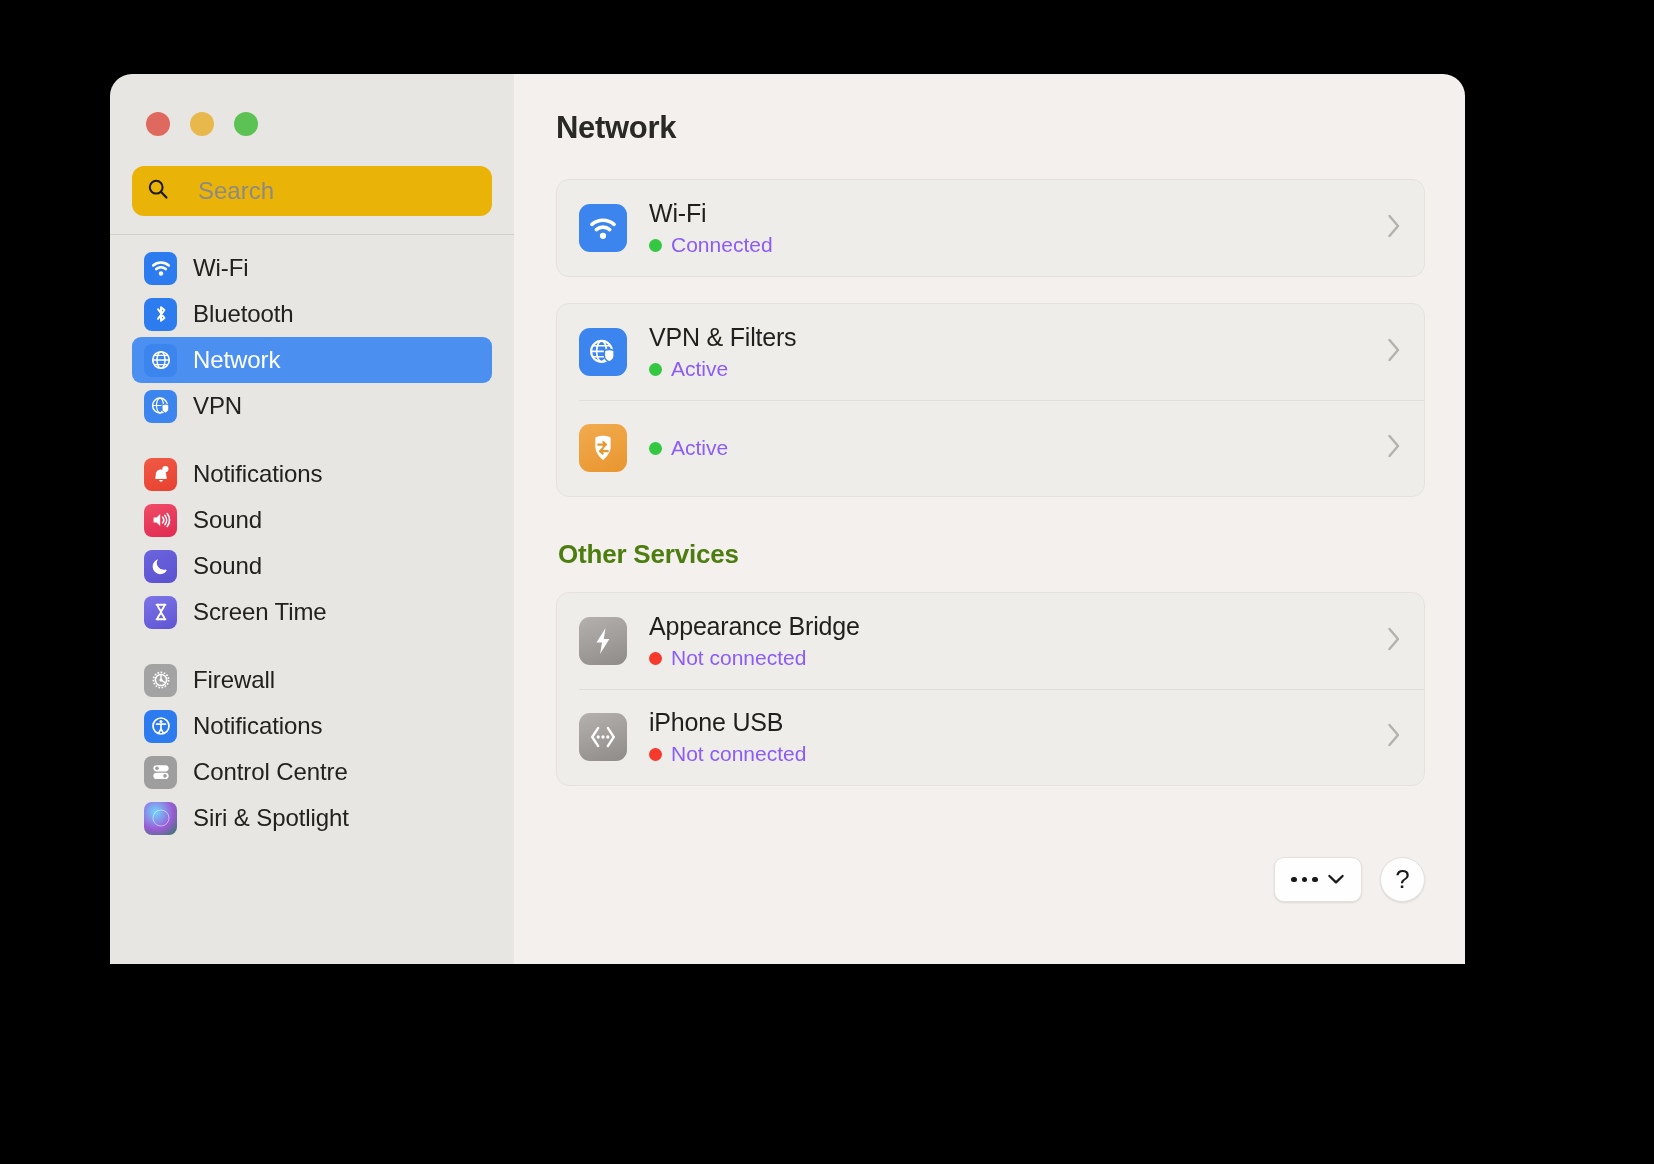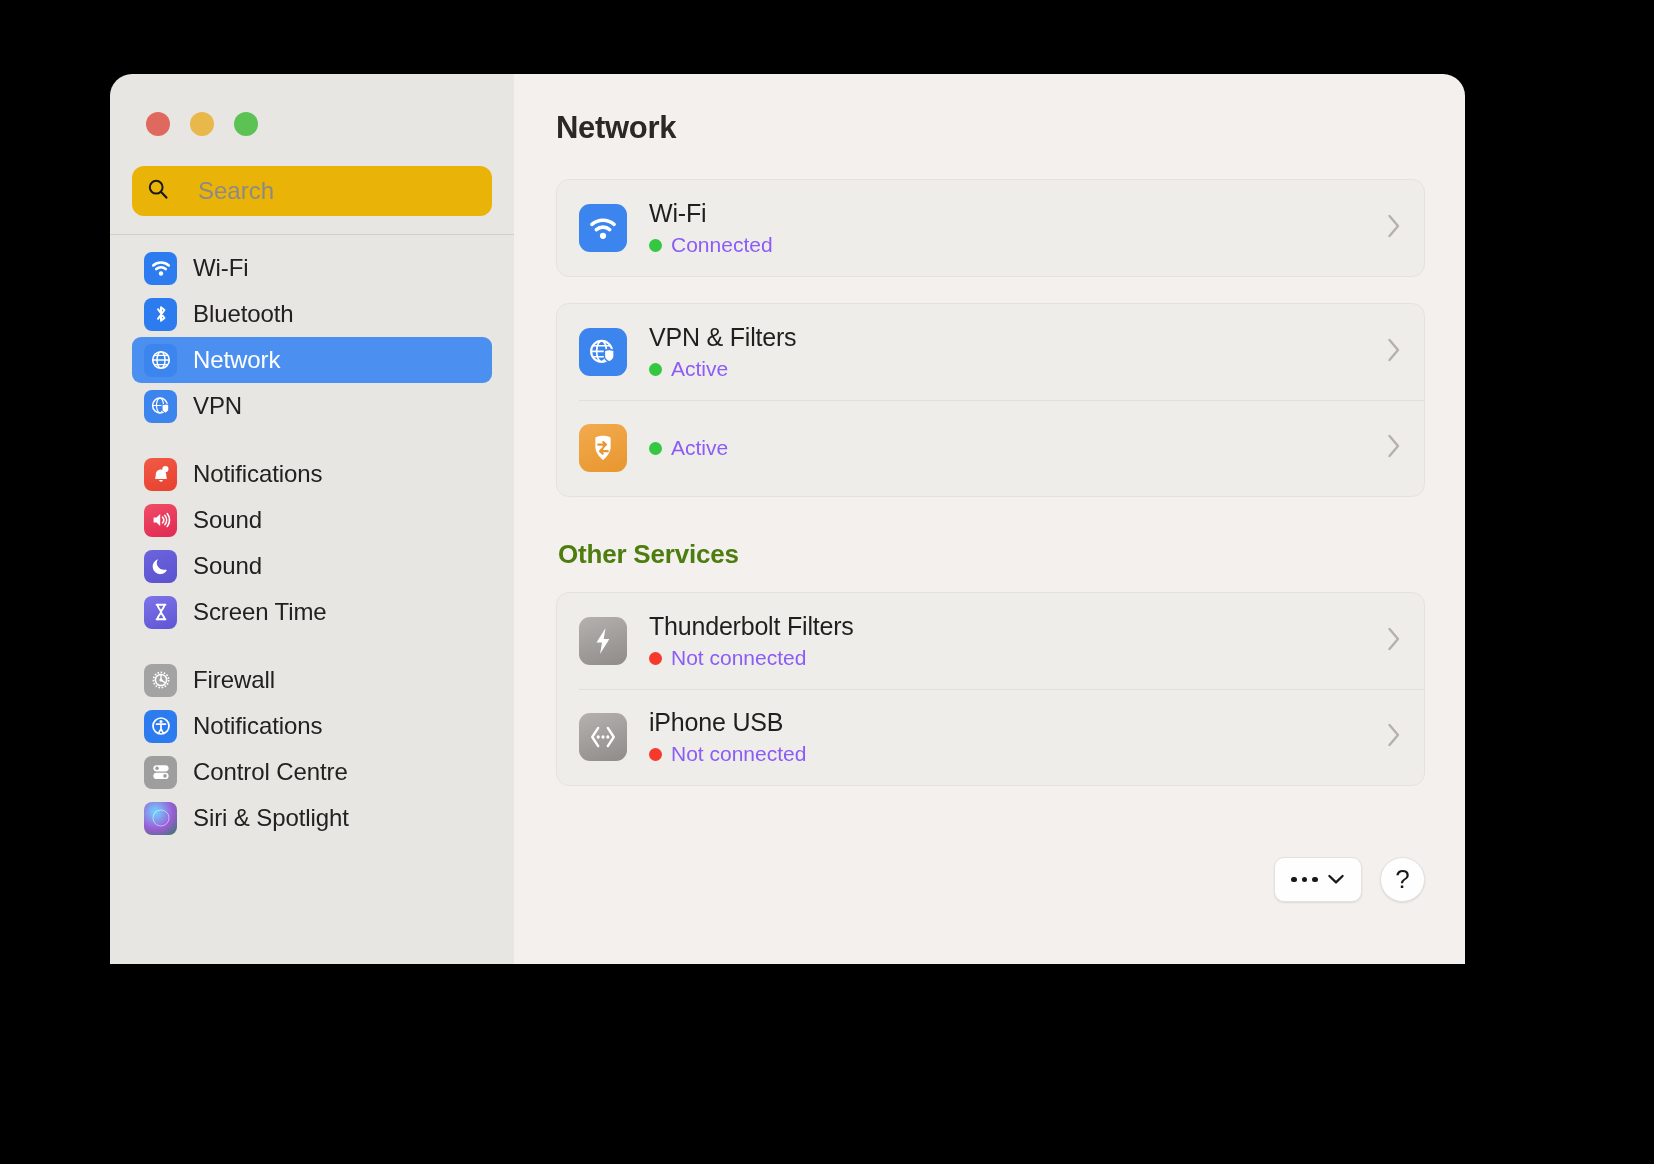--- a/index.html
+++ b/index.html
@@ -509,21 +509,21 @@
       <div class="section-title">Other Services</div>
 
       <div class="card">
         <div class="row">
           <span class="row-icon" style="background:linear-gradient(160deg,#b4b1ae,#8e8b88);">
             <svg width="34" height="34" viewBox="0 0 24 24">
               <path d="M13.8 2.8 7.4 13.1h3.9L9.9 21.2l6.6-10.6h-4z" fill="#fff"></path>
             </svg>
           </span>
           <div class="row-text">
-            <div class="row-title">Thunderbolt Filters</div>
+            <div class="row-title">Appearance Bridge</div>
             <div class="row-status">
               <span class="dot red"></span>
               <span>Not connected</span>
             </div>
           </div>
           <span class="chev">
             <svg width="16" height="26" viewBox="0 0 16 26">
                 <path d="M3.5 3 12 13l-8.5 10" stroke="#b5b1ab" stroke-width="2.4" fill="none" stroke-linecap="round" stroke-linejoin="round"></path>
               </svg>
           </span>

